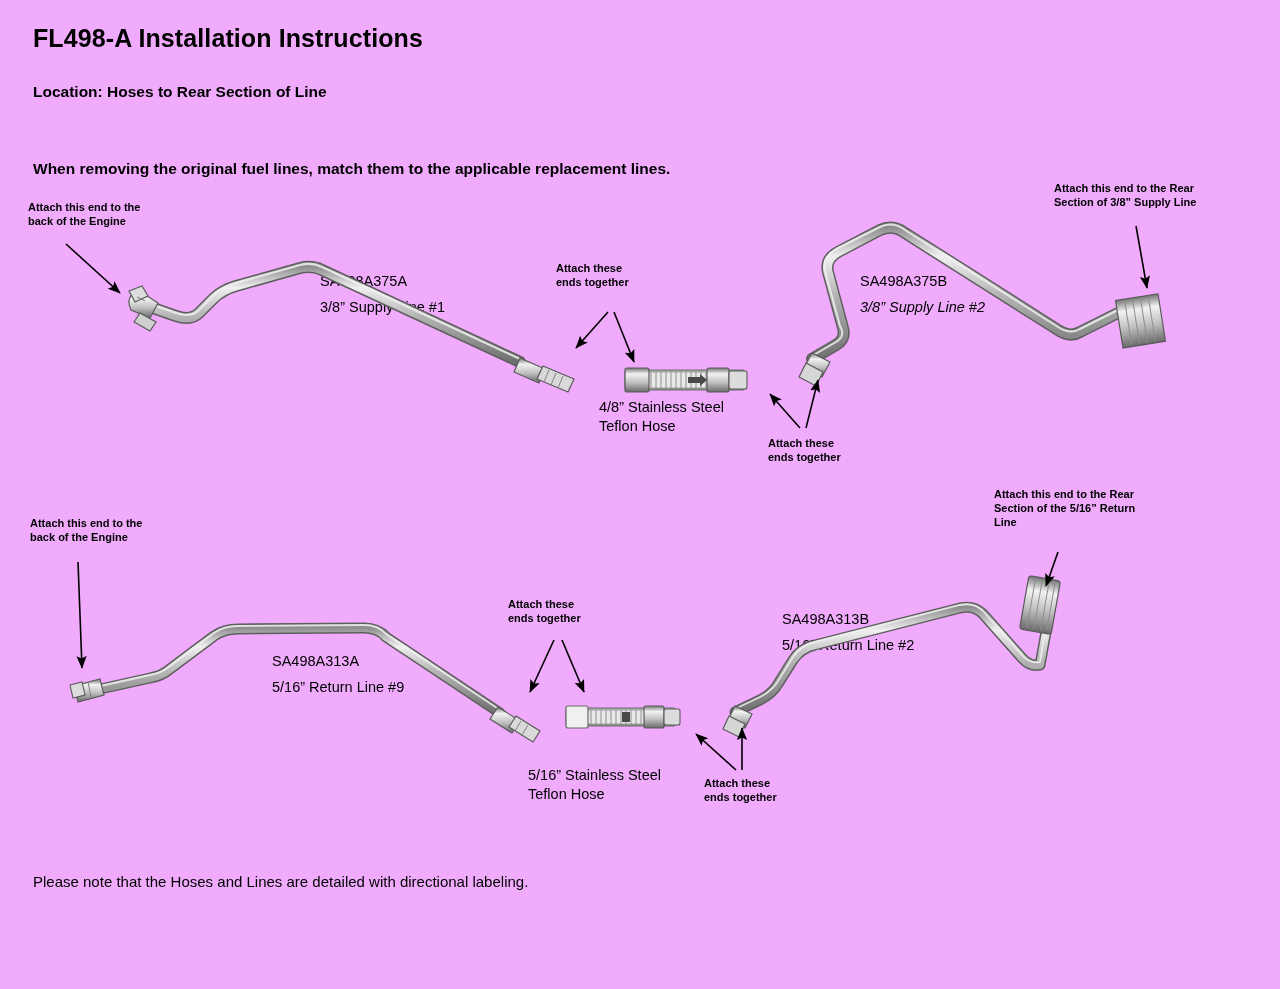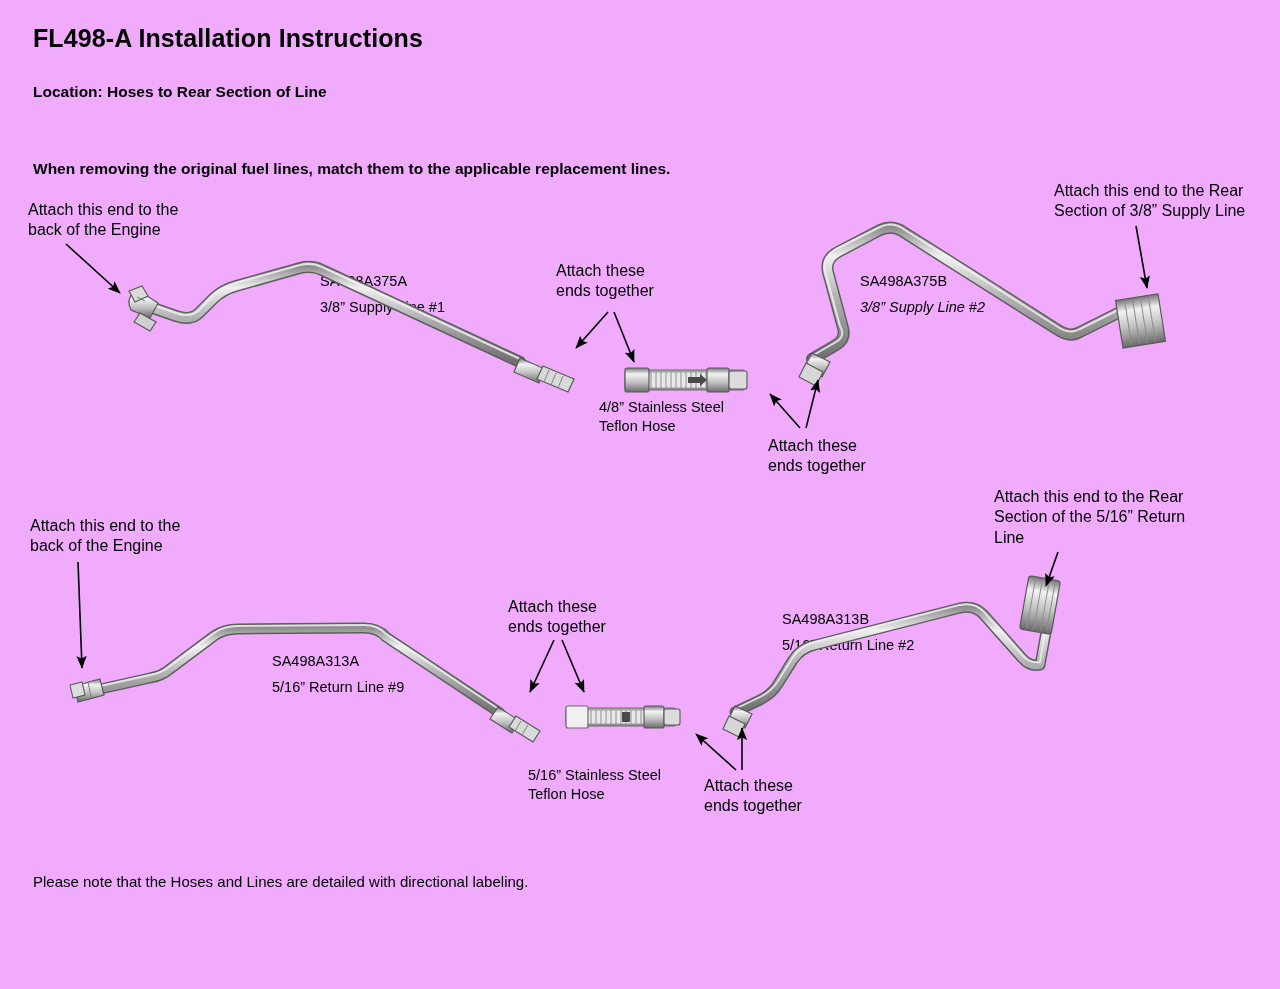--- a/index.html
+++ b/index.html
@@ -37,22 +37,22 @@
     font-weight: bold;
   }
   #matchnote {
     left: 33px;
     top: 131px;
     font-size: 15.5px;
     font-weight: bold;
     margin-top: 28px;
   }
   .ann {
-    font-size: 16px;
-    font-weight: normal;
+    font-size: 11px;
+    font-weight: bold;
   }
   .lbl {
     font-size: 14.5px;
   }
   .footer {
     left: 33px;
     font-size: 15px;
   }
   #footer1 { top: 872px; }
   #footer2 { top: 897px; }

